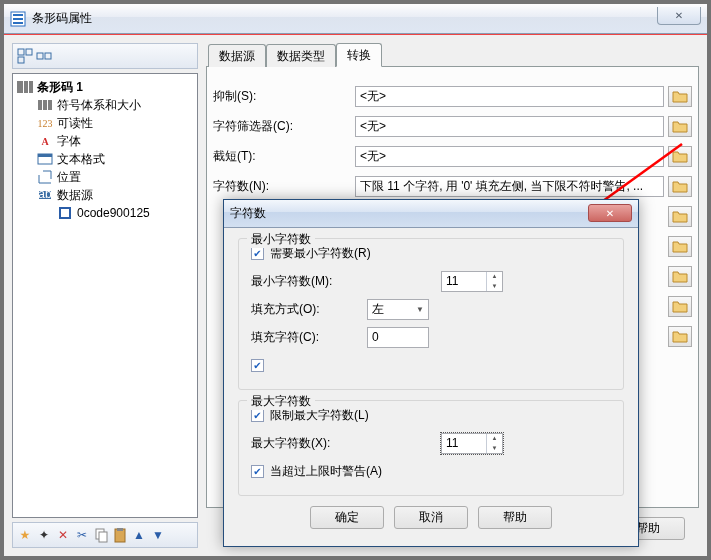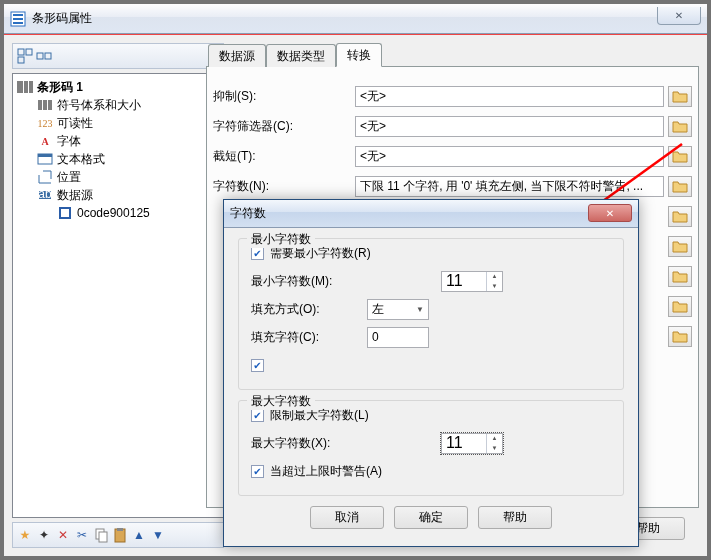--- a/index.html
+++ b/index.html
@@ -8,21 +8,21 @@
   
   
   .titlebar { height: 30px; background: linear-gradient(to bottom, #fdfdfe, #e9edf5 45%, #dde4ef 46%, #dfe7f3); border-bottom: 1px solid #8a9bb2; display: flex; align-items: center; padding: 0 6px; position: relative; }
   .title-icon { width: 16px; height: 16px; margin-right: 6px; }
   .title-text { color: #000; }
   .close-x { position: absolute; right: 6px; top: 3px; width: 44px; height: 18px; border: 1px solid #8f9fb0; border-top: none; border-radius: 0 0 4px 4px; background: linear-gradient(to bottom,#f3f6fb,#d6e0ef); display:flex; align-items:center; justify-content:center; color:#55606f; font-family: Arial; font-size: 10px;}
   
   .content { position: absolute; top: 31px; left: 0; right: 0; bottom: 0; background: #f0f0f0; }
   
   
-  .left-panel { position: absolute; left: 8px; top: 8px; bottom: 8px; width: 212px; }
+  .left-panel { position: absolute; left: 8px; top: 8px; bottom: 8px; width: 186px; }
   .left-toolbar { height: 26px; border: 1px solid #b9c4d4; background: linear-gradient(to bottom,#f7f9fc,#e3e9f2); display:flex; align-items:center; padding:0 4px; gap:3px;}
   .tb-icon { width:16px; height:16px; display:flex; align-items:center; justify-content:center; }
   
   .tree-wrap { position: absolute; top: 30px; left: 0; right: 0; bottom: 30px; border: 1px solid #828790; background: #fff; overflow: hidden; padding-top: 4px;}
   .tree-item { display: flex; align-items: center; height: 18px; padding-left: 4px; white-space: nowrap; }
   .tree-indent1 { padding-left: 24px; }
   .tree-indent2 { padding-left: 44px; }
   .tree-icon { width: 16px; height: 16px; margin-right: 4px; display: inline-flex; align-items:center; justify-content:center; font-size:10px;}
   .tree-label.bold { font-weight: bold; }
   
@@ -50,21 +50,21 @@
   .dialog { position: absolute; left: 219px; top: 195px; width: 416px; height: 348px; border: 1px solid #254d7b; background: #f0f0f0; box-shadow: 0 0 14px rgba(0,0,0,0.35);}
   .dialog .titlebar { background: linear-gradient(to bottom,#f3f7fc,#d9e4f3 45%,#c6d6ec 46%,#d3e0f1); height:28px;}
   .dialog .close-x { right: 6px; top: 4px; width: 44px; height: 18px; border-radius:3px; border:1px solid #a64b4b; background:linear-gradient(to bottom,#e9a3a0,#cc6762); color:#fff;}
   .dlg-body { position:absolute; top:28px; left:0; right:0; bottom:0; padding:10px 14px;}
   .group { border:1px solid #d6d6d6; border-radius:3px; padding:0 12px 10px; margin-bottom:10px; position:relative;}
   .group-title { position:absolute; top:-8px; left:8px; background:#f0f0f0; padding:0 4px;}
   .group-row { display:flex; align-items:center; height:28px;}
   .group-label { min-width: 116px;}
   .checkbox { width:13px; height:13px; border:1px solid #8f9db9; background:#fff; margin-right:6px; display:inline-flex; align-items:center; justify-content:center; color:#1d5fbf; font-size:10px;}
   .num-input { width:62px; height:21px; border:1px solid #abadb3; background:#fff; display:flex; align-items:center;}
-  .num-input input { border:none; width:44px; padding:0 4px; outline:none; font-size:16px;}
+  .num-input input { border:none; width:44px; padding:0 4px; outline:none; font-size:12px;}
   .num-spin { width:16px; height:19px; border-left:1px solid #c7cdd7; display:flex; flex-direction:column;}
   .num-spin div { flex:1; display:flex; align-items:center; justify-content:center; font-size:6px; color:#555;}
   .select { width: 62px; height:21px; border:1px solid #abadb3; background:#fff; display:flex; align-items:center; padding:0 4px; justify-content:space-between;}
   .select .arrow { font-size:8px; color:#555;}
   .text-input { width:62px; height:21px; border:1px solid #abadb3; background:#fff; padding:0 4px;}
   .dlg-buttons { display:flex; justify-content:center; gap:10px; margin-top:2px;}
   
   
   .arrow-svg { position:absolute; left: 410px; top: 134px; pointer-events:none;}
   
@@ -350,19 +350,19 @@
               </div>
             </div>
         </div>
         <div class="group-row">
           <span class="checkbox">✔</span>
           <span>当超过上限时警告(A)</span>
         </div>
       </div>
 
       <div class="dlg-buttons">
+        <div class="btn">确定</div>
         <div class="btn">取消</div>
-        <div class="btn">确定</div>
         <div class="btn">帮助</div>
       </div>
     </div>
   </div>
 </div>
 
 </body></html>

